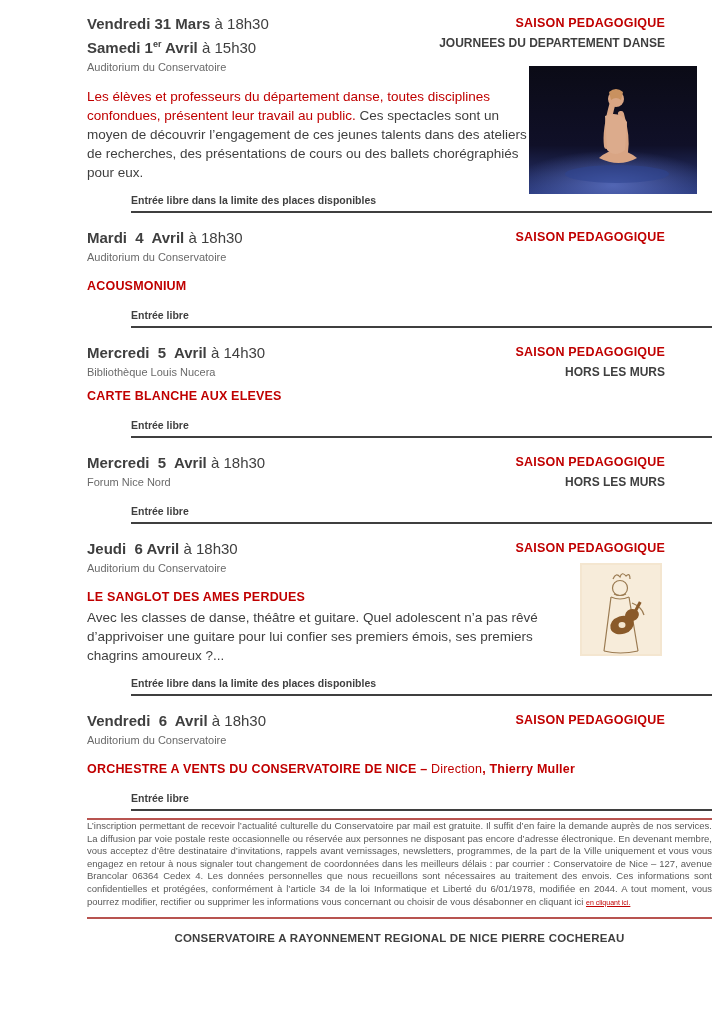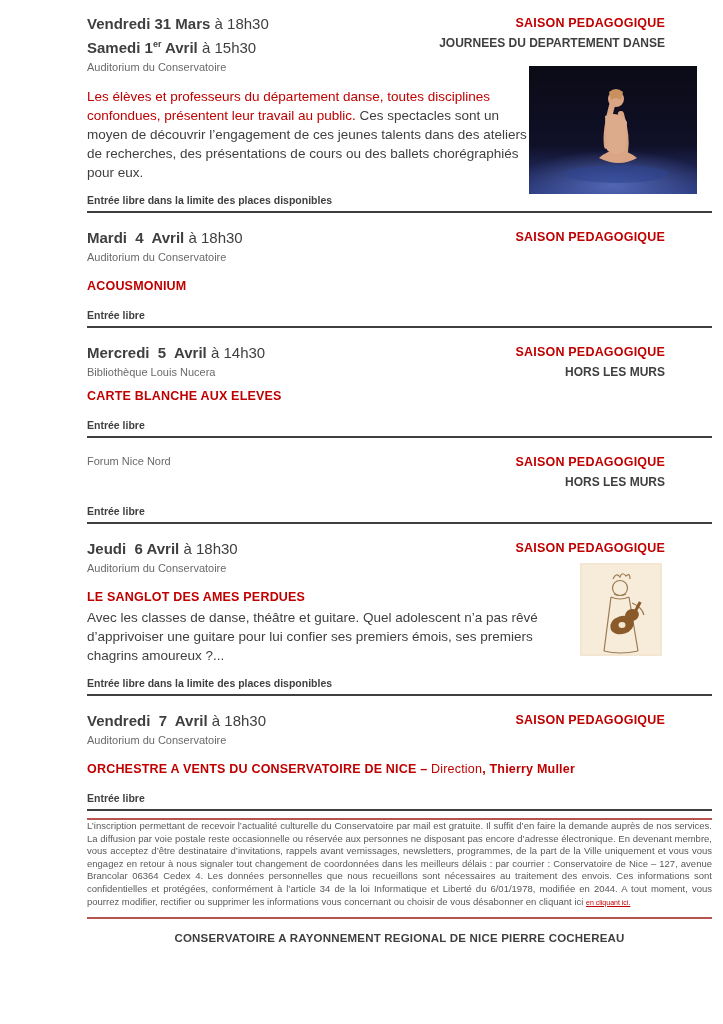--- a/index.html
+++ b/index.html
@@ -17,21 +17,21 @@
   .head-right{text-align:right;padding-right:47px;padding-top:3px;}
   .season{color:#c00000;font-weight:700;font-size:12.5px;letter-spacing:.2px;}
   .sub-right{color:#3f3f3f;font-weight:700;font-size:12px;margin-top:6px;}
   .event-title{color:#c00000;font-weight:700;font-size:12.5px;letter-spacing:.2px;}
   .event-title sup{font-size:8px;}
   .event-title .amp{font-weight:400;font-size:11px;}
   .event-title .reg{font-weight:400;}
   .subtitle{font-size:11.5px;color:#595959;margin-top:4px;}
   .desc{font-size:13.5px;line-height:19px;color:#3f3f3f;}
   .desc .red{color:#c00000;}
-  .entry-rule{border-bottom:2px solid #3f3f3f;padding-bottom:3px;}
+  .entry-rule{border-bottom:2px solid #3f3f3f;padding-bottom:3px;margin-left:44px;}
   .entry{font-size:10.5px;font-weight:700;color:#3f3f3f;}
   .photo{position:absolute;display:block;}
   .red-rule{border-bottom:2px solid #b85450;}
   .transport{text-align:center;font-size:11.5px;color:#3f3f3f;margin:7px 0 8px 0;}
   .legal{font-size:9.5px;line-height:12.6px;color:#595959;text-align:justify;}
   .legal .mini-link{color:#c00000;text-decoration:underline;font-size:7px;cursor:pointer;}
   .org{text-align:center;font-weight:700;font-size:11.5px;color:#3f3f3f;margin-top:13px;letter-spacing:.2px;}
   .mt16{margin-top:16px;} .mt14{margin-top:14px;} .mt12{margin-top:12px;}
   .mt10{margin-top:10px;} .mt8{margin-top:8px;} .mt7{margin-top:7px;}
 </style>
@@ -114,20 +114,21 @@
     </div>
     <div class="event-title mt10">CARTE BLANCHE AUX ELEVES</div>
     <div class="entry-rule mt12">
       <span class="entry">Entrée libre</span>
     </div>
   </section>
 
   <section class="event mt14">
     <div class="event-head">
       <div>
+        <div class="date-line"><span class="d">Mercredi  5  Avril</span><span> à 18h30</span></div>
         <div class="venue">Forum Nice Nord</div>
       </div>
       <div class="head-right">
         <div class="season">SAISON PEDAGOGIQUE</div>
         <div class="sub-right">HORS LES MURS</div>
       </div>
     </div>
     <div class="entry-rule mt12">
       <span class="entry">Entrée libre</span>
     </div>
@@ -166,21 +167,21 @@
     <div class="event-title mt16">LE SANGLOT DES AMES PERDUES</div>
     <p class="desc" style="max-width:498px;margin:4px 0 0 0;">Avec les classes de danse, théâtre et guitare. Quel adolescent n’a pas rêvé d’apprivoiser une guitare pour lui confier ses premiers émois, ses premiers chagrins  amoureux ?...</p>
     <div class="entry-rule mt8">
       <span class="entry">Entrée libre dans la limite des places disponibles</span>
     </div>
   </section>
 
   <section class="event mt14">
     <div class="event-head">
       <div>
-        <div class="date-line"><span class="d">Vendredi  7  Avril</span><span> à 18h30</span></div>
+        <div class="date-line"><span class="d">Vendredi  6  Avril</span><span> à 18h30</span></div>
         <div class="venue">Auditorium du Conservatoire</div>
       </div>
       <div class="head-right">
         <div class="season">SAISON PEDAGOGIQUE</div>
       </div>
     </div>
     <div class="event-title mt16"><span>ORCHESTRE A VENTS DU CONSERVATOIRE DE NICE – </span><span class="reg">Direction</span><span>, Thierry Muller</span></div>
     <div class="entry-rule mt12">
       <span class="entry">Entrée libre</span>
     </div>

